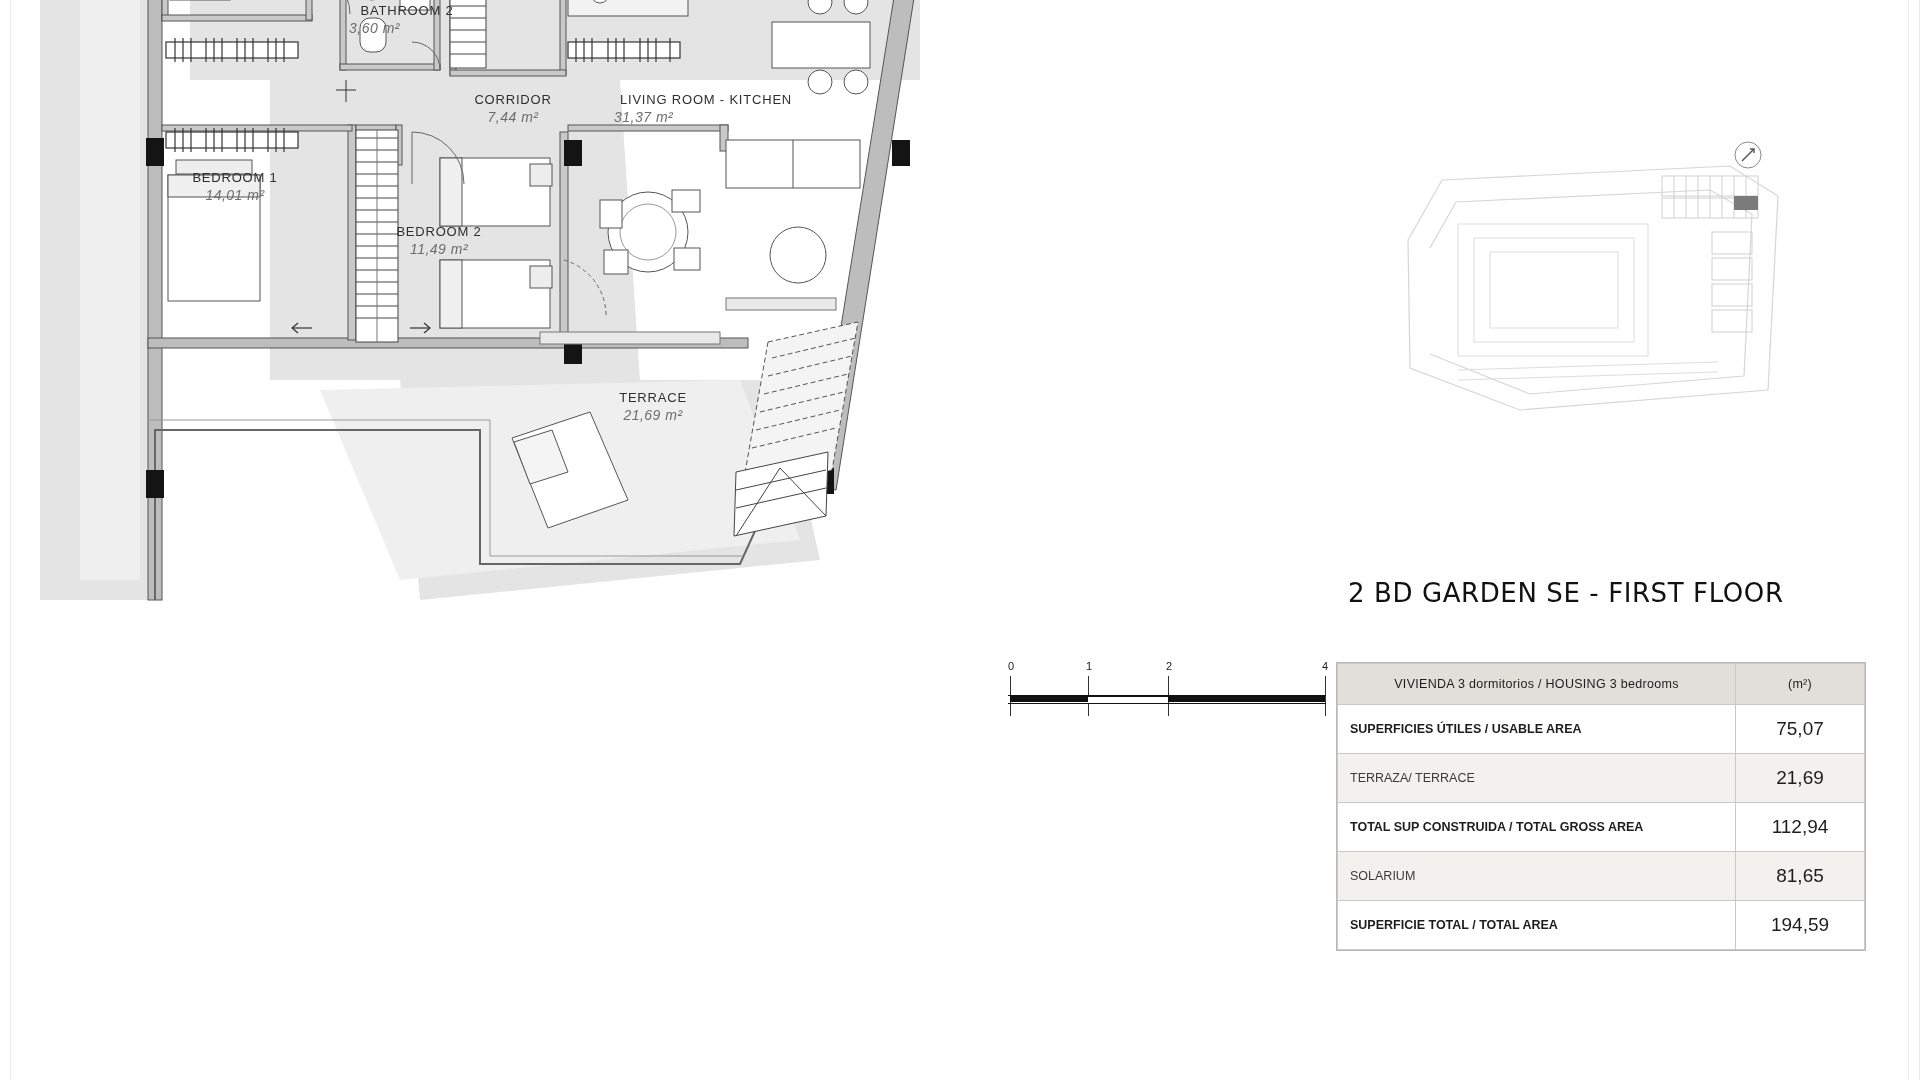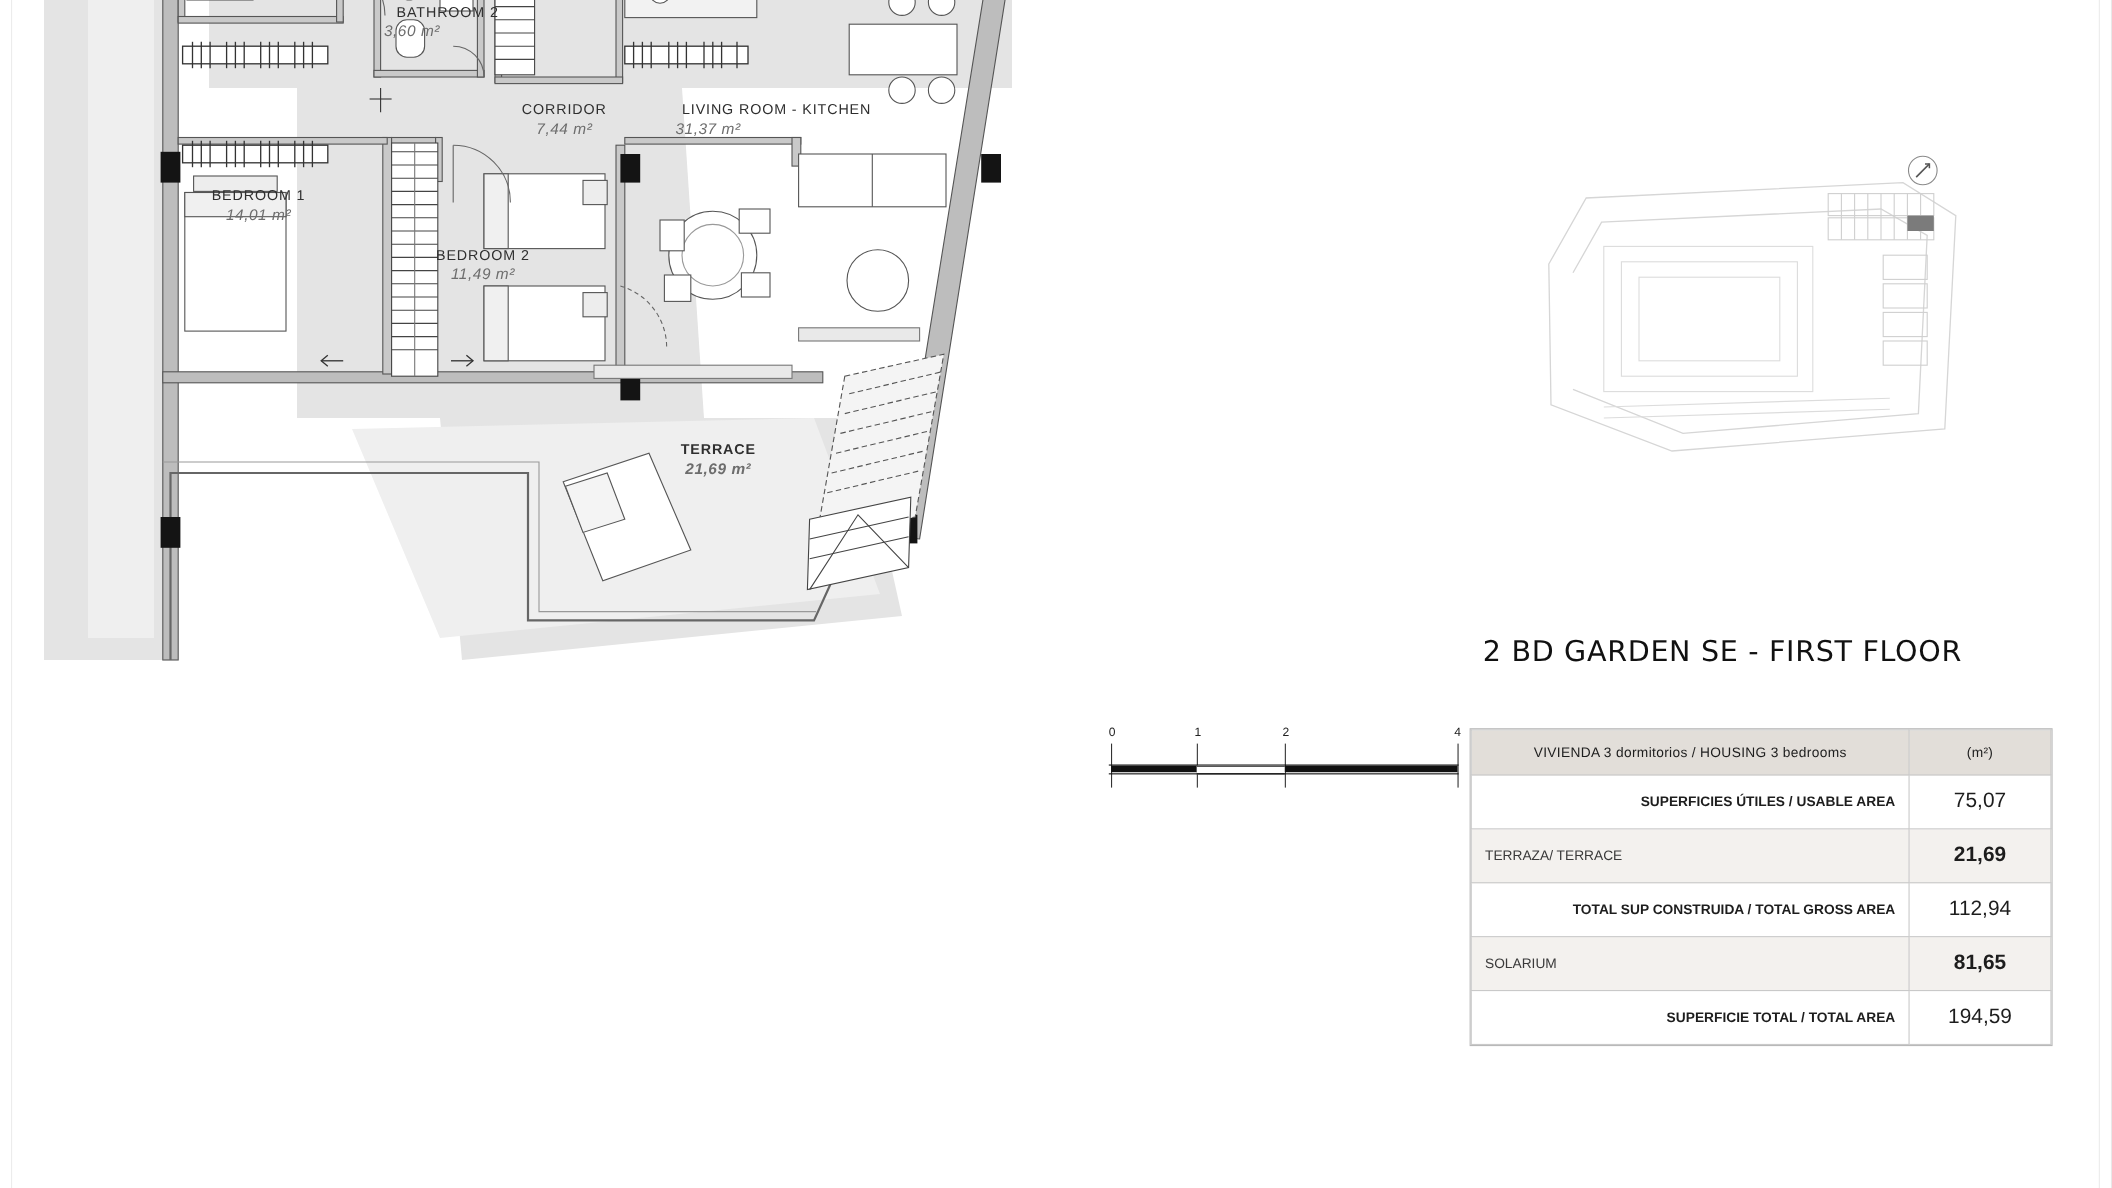--- a/index.html
+++ b/index.html
@@ -152,22 +152,22 @@
     text-align: center;
     height: 40px;
     font-size: 12.5px;
   }
   #area-table th.unit { width: 104px; font-weight: normal; }
   #area-table td.val {
     width: 104px;
     text-align: center;
     font-size: 19px;
   }
-  #area-table tr.alt td { background: #f3f1ee; font-weight: bold; }
-  #area-table td.lbl.bold { font-weight: bold; text-align: right; }
+  #area-table tr.alt td { background: #f3f1ee; }
+  #area-table td.lbl.bold { font-weight: bold; }
   #area-table td.lbl.light { font-weight: normal; color: #3a3a3a; }
 </style>
 </head>
 <body>
 
 <div id="page">
 
   <div class="page-gutter left"></div>
   <div class="page-gutter right"></div>
 
@@ -416,21 +416,21 @@
       <div class="area" style="text-align:left; margin-left:8px;">31,37 m²</div>
     </div>
     <div class="room-label" style="left:155px; top:210px; width:120px;">
       <div class="name">BEDROOM 1</div>
       <div class="area">14,01 m²</div>
     </div>
     <div class="room-label" style="left:359px; top:264px; width:120px;">
       <div class="name">BEDROOM 2</div>
       <div class="area">11,49 m²</div>
     </div>
-    <div class="room-label" style="left:578px; top:441px; width:110px;font-weight:bold;">
+    <div class="room-label" style="left:578px; top:430px; width:110px;">
       <div class="name">TERRACE</div>
       <div class="area">21,69 m²</div>
     </div>
   </div>
 
   <div id="scalebar">
     <div class="sb-num" style="left:0px;">0</div>
     <div class="sb-num" style="left:78px;">1</div>
     <div class="sb-num" style="left:158px;">2</div>
     <div class="sb-num" style="left:314px;">4</div>

